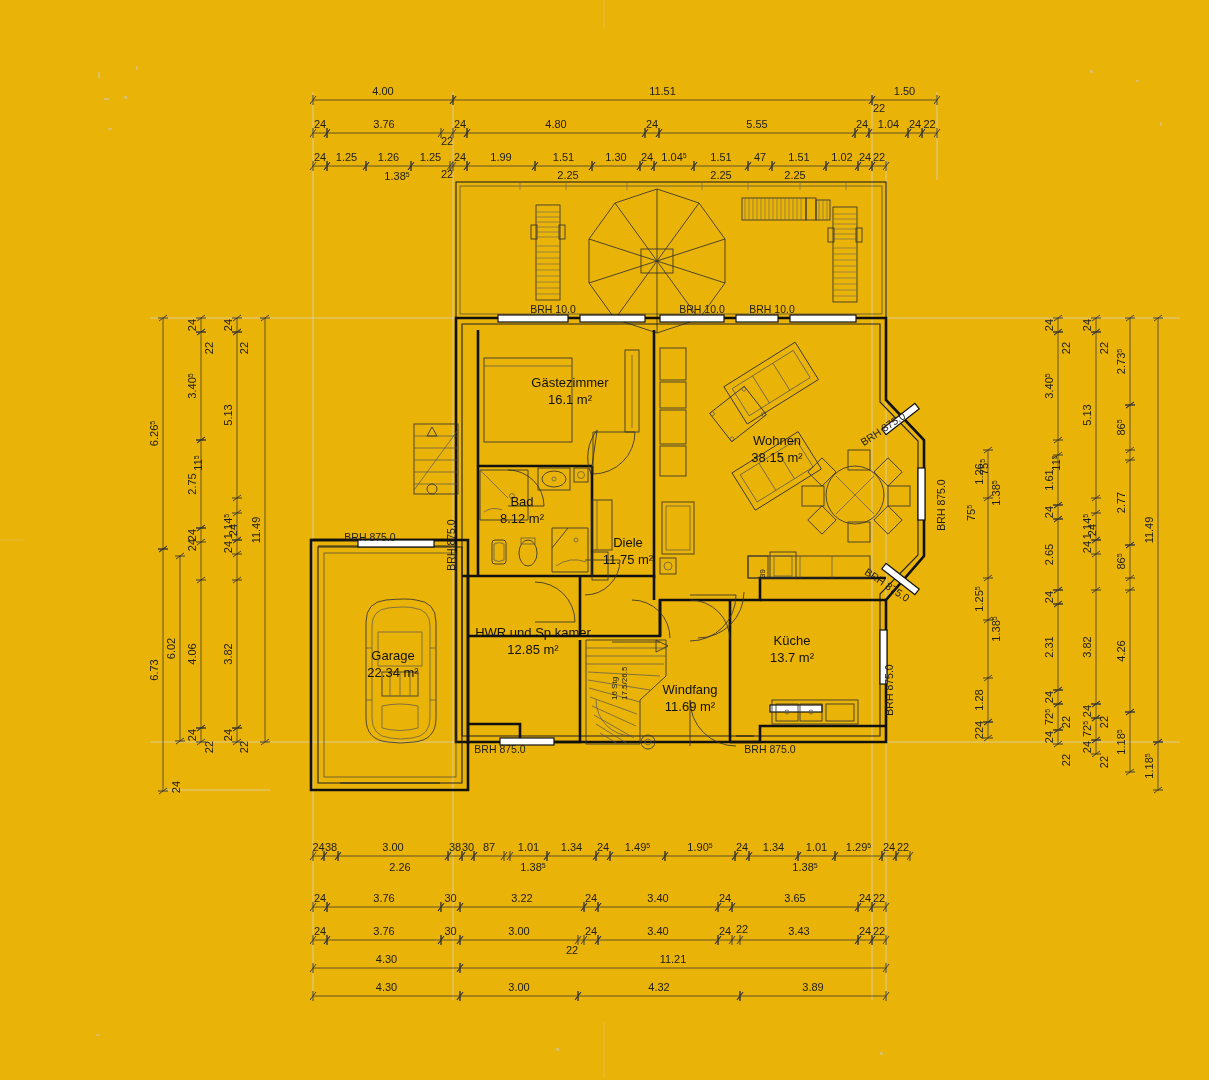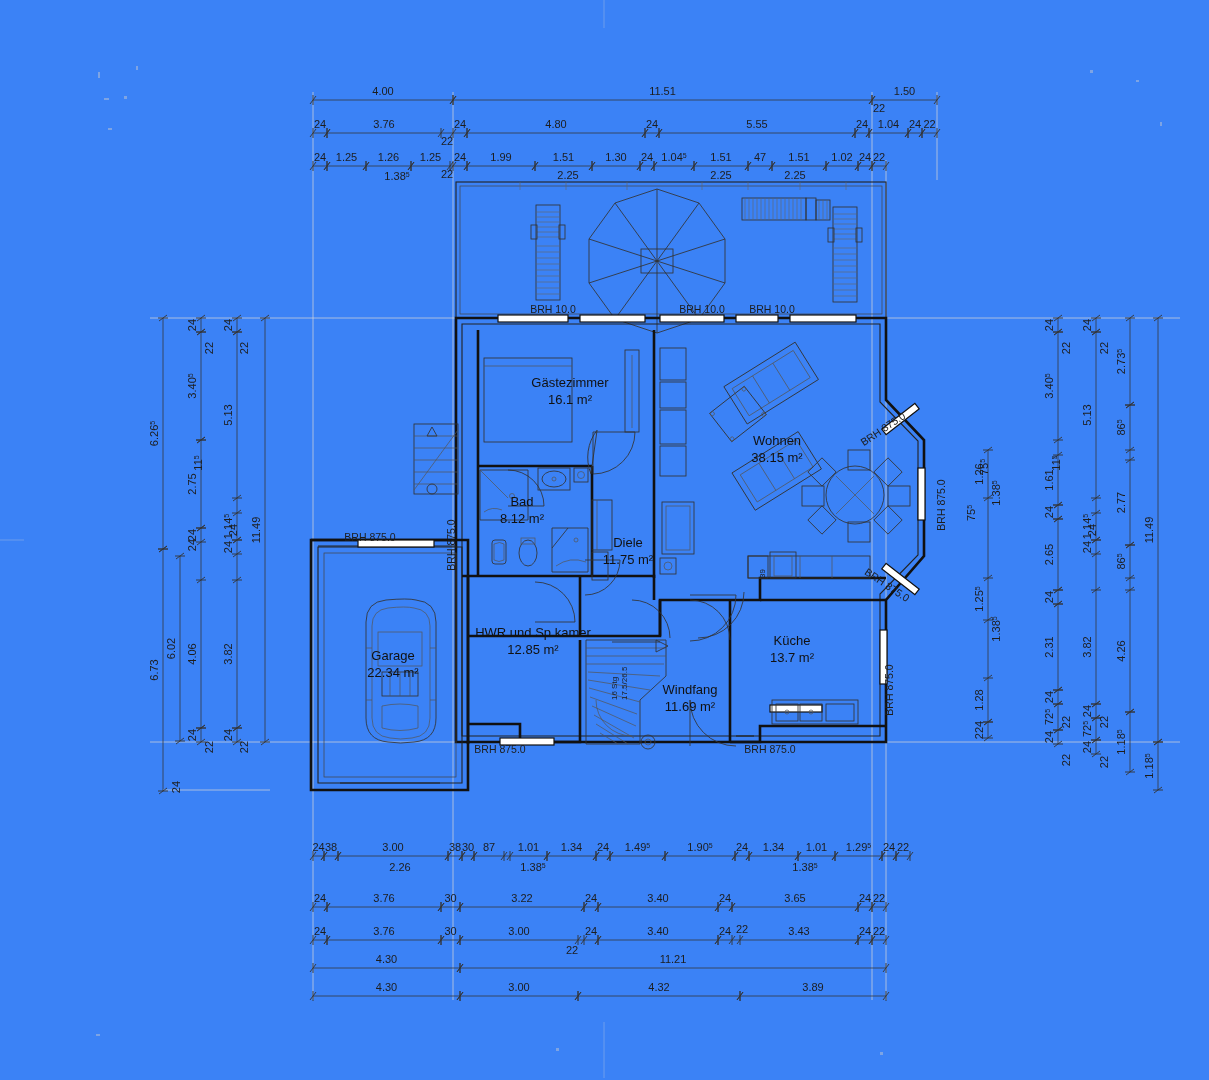--- a/index.html
+++ b/index.html
@@ -1,19 +1,19 @@
 <!DOCTYPE html>
 <html><head>
 <meta charset="utf-8">
 <title>Grundriss EG</title>
 <style>
   html,body{margin:0;padding:0;background:#fff;}
   body{width:1209px;height:1080px;position:relative;overflow:hidden;
        font-family:"Liberation Sans","DejaVu Sans",sans-serif;color:#1a1a1a;}
-  #sheet{position:absolute;left:0;top:0;width:1209px;height:1080px;background:#3b82f6;}
+  #sheet{position:absolute;left:0;top:0;width:1209px;height:1080px;background:#eab308;}
   svg{position:absolute;left:0;top:0;}
   .dimtxt{font-family:"Liberation Sans",sans-serif;font-size:11px;fill:#1d1d1d;}
   .sup{font-size:7px;}
   .roomname{font-family:"Liberation Sans",sans-serif;font-size:13px;fill:#111;}
   .brh{font-family:"Liberation Sans",sans-serif;font-size:10.5px;fill:#1d1d1d;}
   .tiny{font-family:"Liberation Sans",sans-serif;font-size:8px;fill:#1d1d1d;}
   .wall{fill:none;stroke:#111;stroke-width:2.6;}
   .wallthin{fill:none;stroke:#222;stroke-width:1.1;}
   .hair{fill:none;stroke:#444;stroke-width:0.7;}
   .hair2{fill:none;stroke:#666;stroke-width:0.6;}

